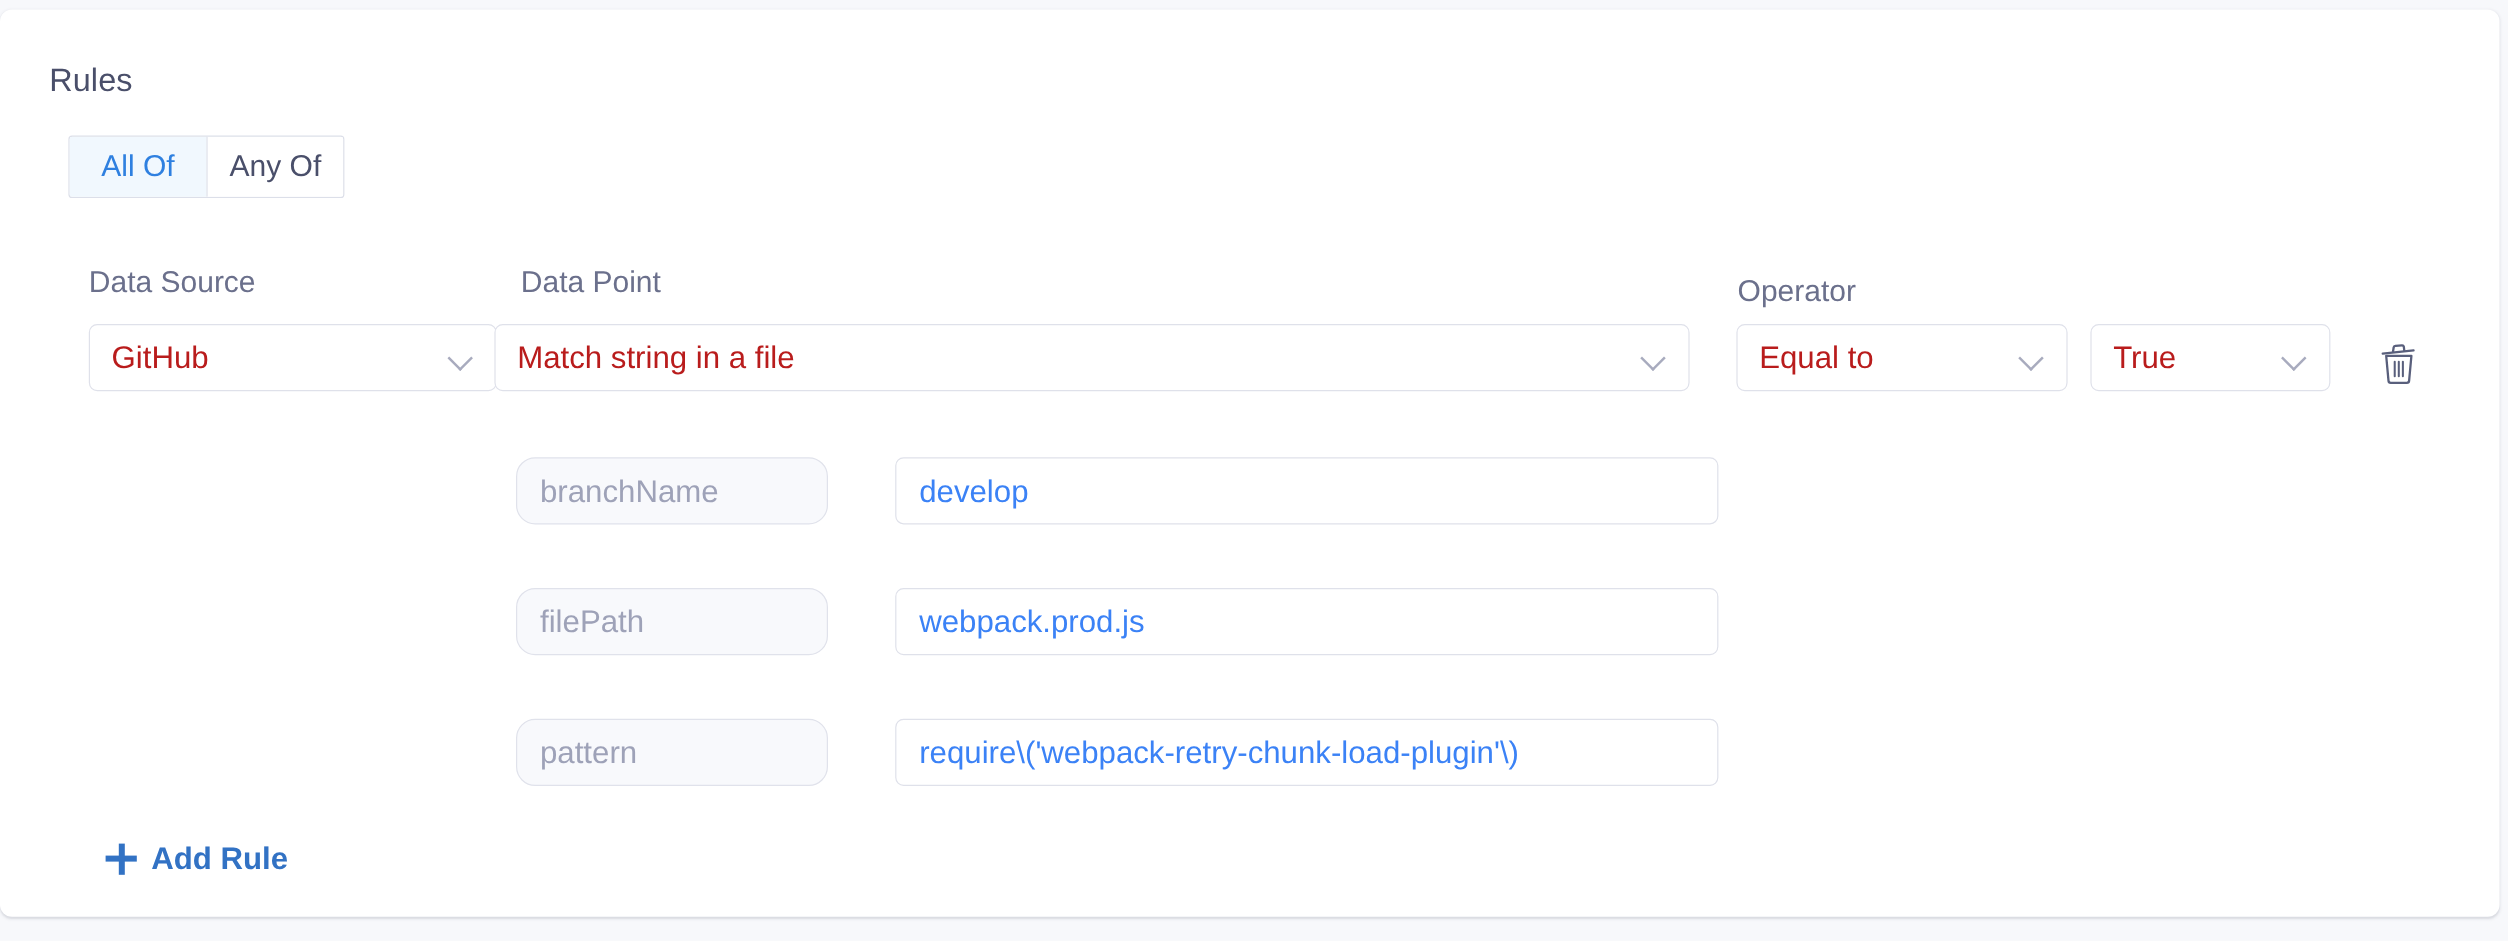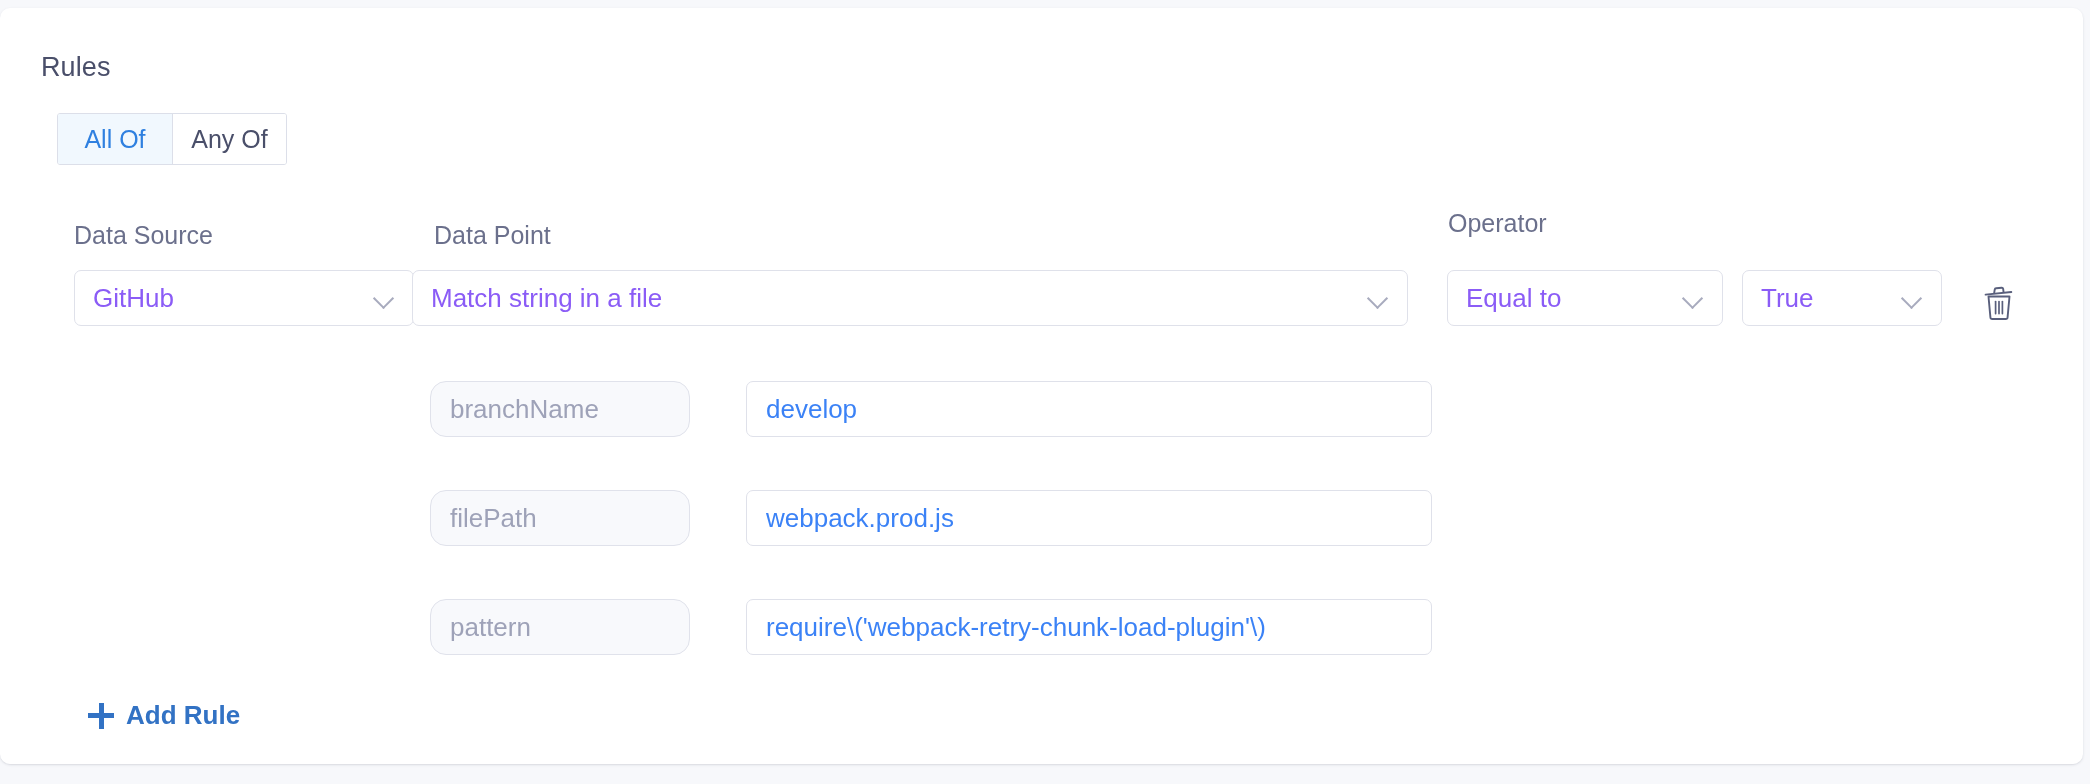--- a/index.html
+++ b/index.html
@@ -69,35 +69,35 @@
 
   
   .col-label {
     position: absolute;
     font-size: 25px;
     color: #6b708c;
     text-align: center;
   }
   #lbl-data-source { left: 74px;   top: 213px; }
   #lbl-data-point  { left: 434px;  top: 213px; }
-  #lbl-operator    { left: 1448px; top: 201px; }
+  #lbl-operator    { left: 1448px; top: 221px; }
 
   
   .select,
   .textinput {
     position: absolute;
     box-sizing: border-box;
     background: #ffffff;
     border: 1px solid #dfe1ea;
     border-radius: 7px;
     height: 56px;
     display: flex;
     align-items: center;
     font-size: 26px;
-    color: #8b5cf6;
+    color: #b91c1c;
     padding: 0 18px;
     cursor: pointer;
     gap: 24px;
   }
   .select .sel-value {
     flex: 1 1 auto;
     white-space: nowrap;
     overflow: hidden;
     text-overflow: ellipsis;
   }

